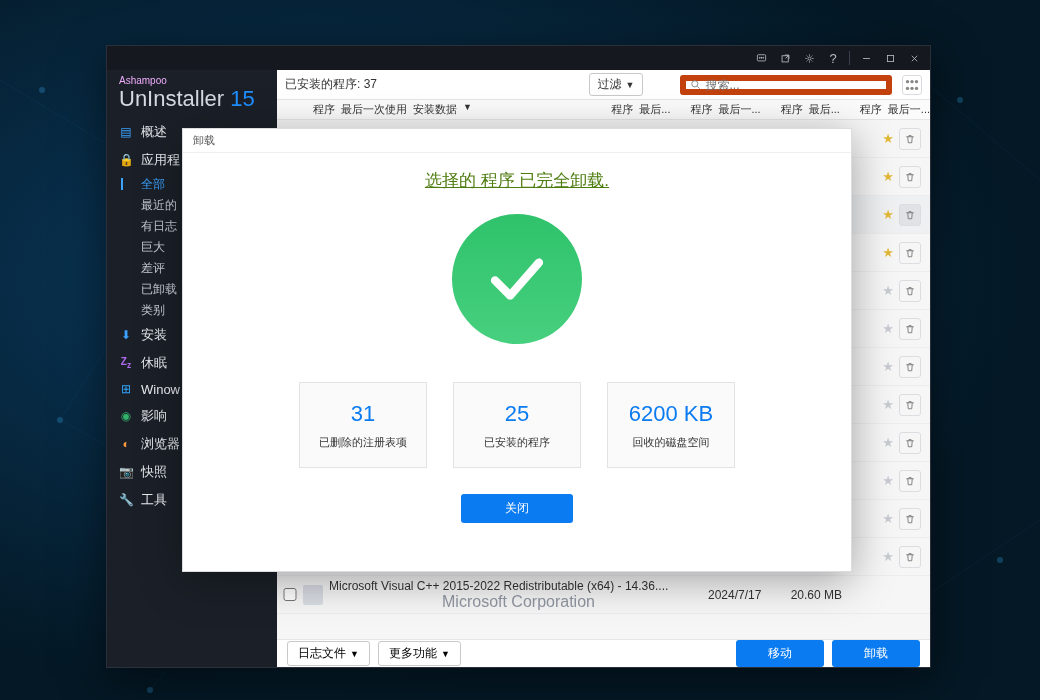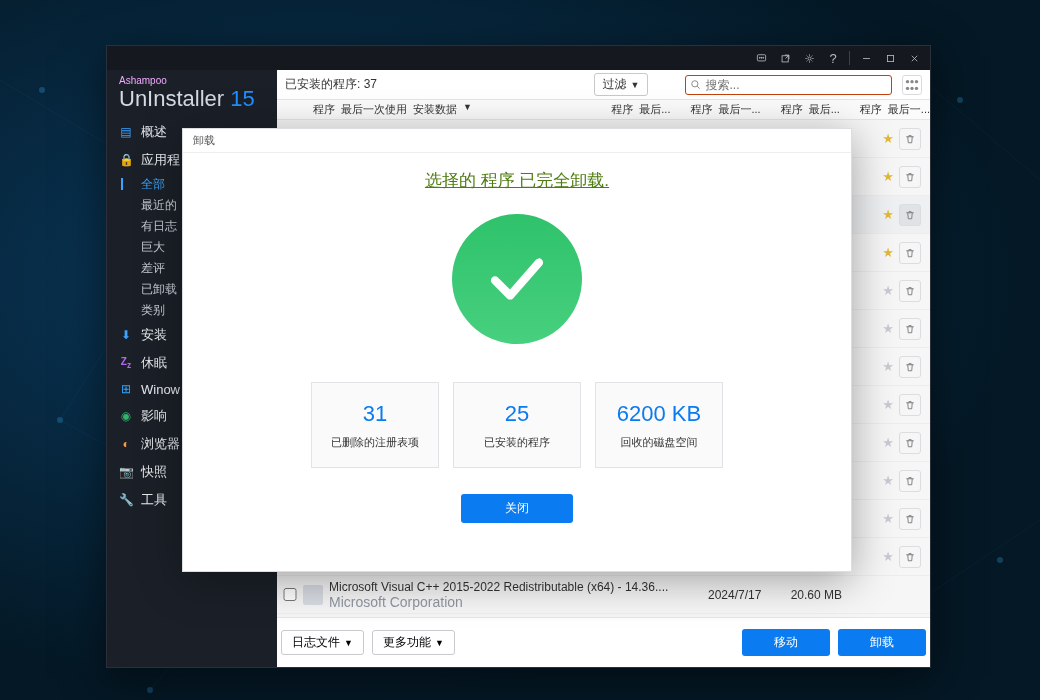--- a/index.html
+++ b/index.html
@@ -55,52 +55,52 @@
 .main { flex: 1; display: flex; flex-direction: column; background: #f6f6f7; min-width: 0; }
 
 .toolbar {
   height: 30px; background: #fff; border-bottom: 1px solid #e4e5e8;
   display: flex; align-items: center; gap: 10px; padding: 0 8px; font-size: 12px; color: #333;
 }
 .toolbar .filter-btn {
   border: 1px solid #c8c9cd; border-radius: 3px; padding: 2px 8px; display: flex;
   align-items: center; gap: 4px; background: #fff;
 }
-.search-wrap { flex: 1; display: flex; align-items: center; border: 1px solid #c2410c; border-radius: 3px; height: 20px; padding: 0 4px; background: #fff; margin-left: 27px; }
+.search-wrap { flex: 1; display: flex; align-items: center; border: 6px solid #c2410c; border-radius: 3px; height: 20px; padding: 0 4px; background: #fff; margin-left: 27px; }
 .search-wrap svg { width: 11px; height: 11px; color: #888; }
 .search-wrap input { border: 0; outline: 0; flex: 1; font-size: 12px; padding-left: 4px; background: transparent; }
 .view-btn { width: 20px; height: 20px; border: 1px solid #dadbe0; border-radius: 3px; display: flex; align-items: center; justify-content: center; color: #888; }
 
 .col-head {
   height: 20px; background: #fbfbfc; border-bottom: 1px solid #e4e5e8;
   display: flex; align-items: center; font-size: 11px; color: #333; padding-left: 36px; gap: 6px;
 }
 .col-head .grp { display: flex; gap: 6px; }
 .list { flex: 1; overflow: hidden; position: relative; }
 .row {
   display: flex; align-items: center; height: 38px; border-bottom: 1px solid #ededef;
   padding: 0 6px; font-size: 12px; color: #333;
 }
 .row.sel { background: #eef0f2; }
 .row .cb { width: 14px; }
 .row .icn { width: 20px; height: 20px; background: #d8dce3; margin: 0 6px; border-radius: 2px; }
 .row .txt { flex: 1; overflow: hidden; white-space: nowrap; text-overflow: ellipsis; }
-.row .sub { color: #9096a1; font-size: 14px; }
+.row .sub { color: #9096a1; font-size: 16px; text-align: center; }
 .row .date { width: 70px; color: #333; }
 .row .size { width: 64px; text-align: right; color: #333; }
 .row .star { width: 54px; color: #c7cad1; letter-spacing: 2px; font-size: 13px; text-align: right; }
 .row .star.sel { color: #e2b838; }
 .row .del { width: 28px; display:flex; justify-content:center; }
 .row .del .delbox { width: 22px; height: 22px; border: 1px solid #dcdde1; border-radius: 3px; display:flex; align-items:center; justify-content:center; color:#777; }
 .row.sel .del .delbox { background:#e0e2e5; }
 .row svg { width: 12px; height: 12px; }
 
 .bottombar {
-  height: 50px; background: #fff; border-top: 1px solid #e4e5e8;
-  display: flex; align-items: center; gap: 8px; padding: 0 4px; font-size: 12px;
+  height: 28px; background: #fff; border-top: 1px solid #e4e5e8;
+  display: flex; align-items: center; gap: 8px; padding: 0 10px; font-size: 12px;
 }
 .pill {
   border: 1px solid #c8c9cd; border-radius: 3px; padding: 3px 10px;
   display: flex; align-items: center; gap: 4px; background: #fff;
 }
 .btn-primary {
   background: #0a7bf0; color: #fff; border-radius: 3px; padding: 5px 32px; font-size: 12px;
 }
 .modal {
   position: absolute; left: 182px; top: 128px; width: 670px; height: 444px;
@@ -112,21 +112,21 @@
 }
 .modal-body { flex:1; display:flex; flex-direction:column; align-items:center; }
 .modal-head { font-size: 17px; color: #4d7c0f; margin-top: 16px; text-decoration: underline; }
 .check-circle {
   width: 130px; height: 130px; border-radius: 50%;
   background: linear-gradient(#2fc26b, #47d07f);
   display: flex; align-items: center; justify-content: center; margin-top: 22px;
 }
 .check-circle svg { width: 66px; height: 66px; color: #fff; stroke: #fff; }
 
-.stats-row { display: flex; gap: 14px; margin-top: 38px; }
+.stats-row { display: flex; gap: 26px; margin-top: 38px; }
 .stat {
   width: 128px; height: 86px; border: 1px solid #e2e3e7; background: #fafafb;
   display: flex; flex-direction: column; align-items: center; justify-content: center;
 }
 .stat .v { color: #0a7bf0; font-size: 22px; font-weight: 400; }
 .stat .l { color: #333; font-size: 11px; margin-top: 8px; }
 
 .modal-buttons { display: flex; gap: 18px; margin-top: 26px; }
 .modal-buttons .btn-primary { padding: 6px 44px; }
 

